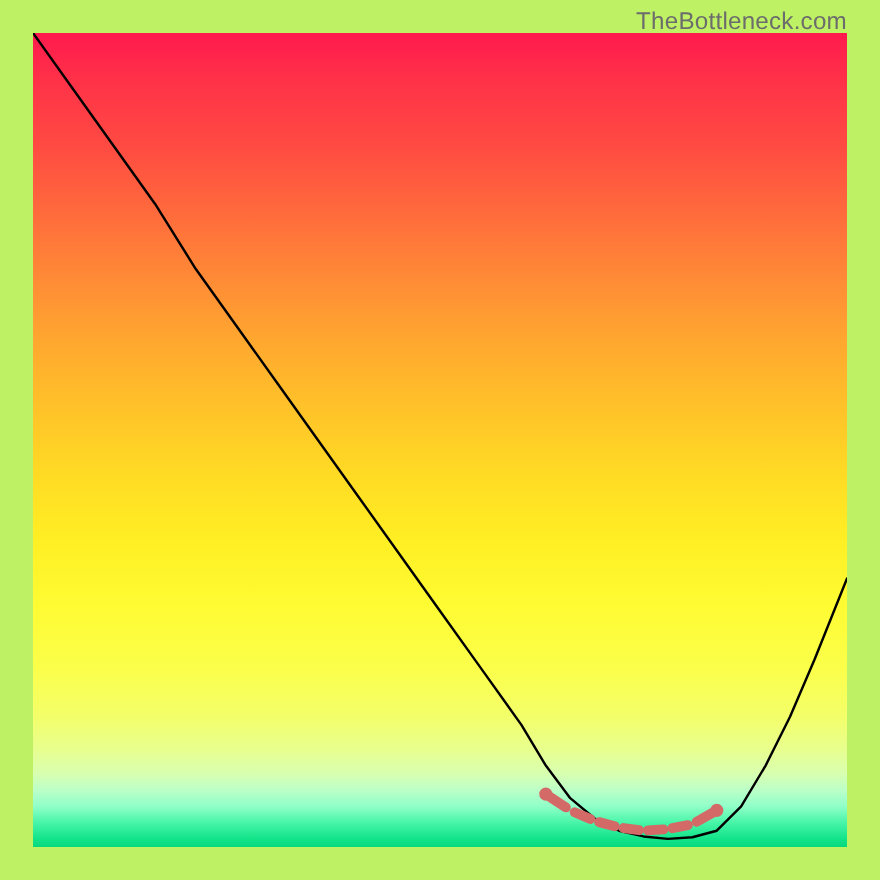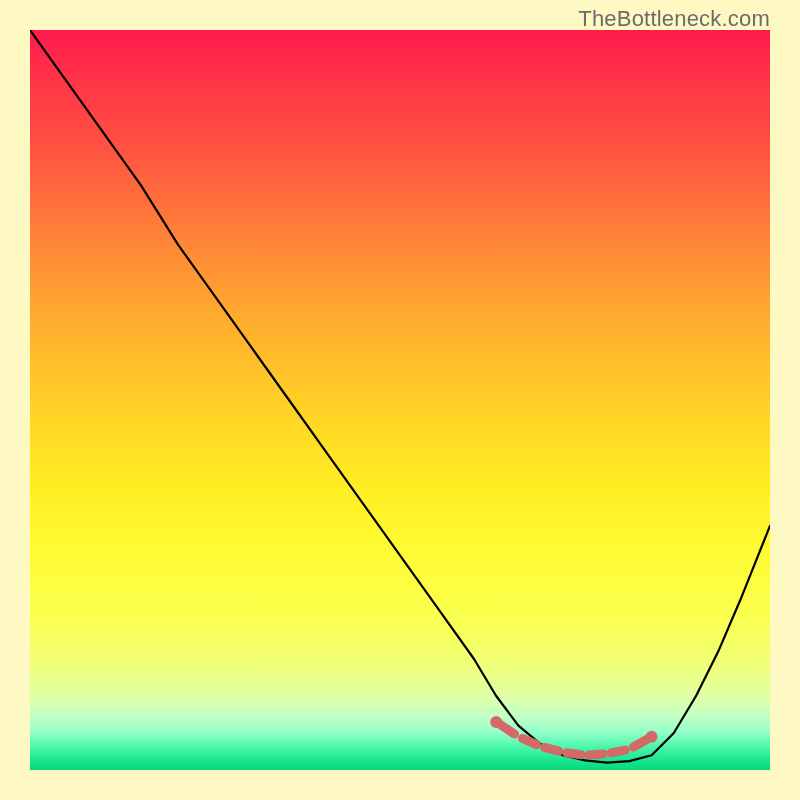--- a/index.html
+++ b/index.html
@@ -10,21 +10,21 @@
     background: #000;
     overflow: hidden;
     font-family: Arial, Helvetica, sans-serif;
   }
   .frame {
     position: absolute;
     top: 0;
     left: 0;
     width: 800px;
     height: 800px;
-    background: #fef9c3;
+    background: #bef264;
   }
   .plot-area {
     position: absolute;
     top: 30px;
     left: 30px;
     width: 740px;
     height: 740px;
     overflow: hidden;
   }
   .gradient {

